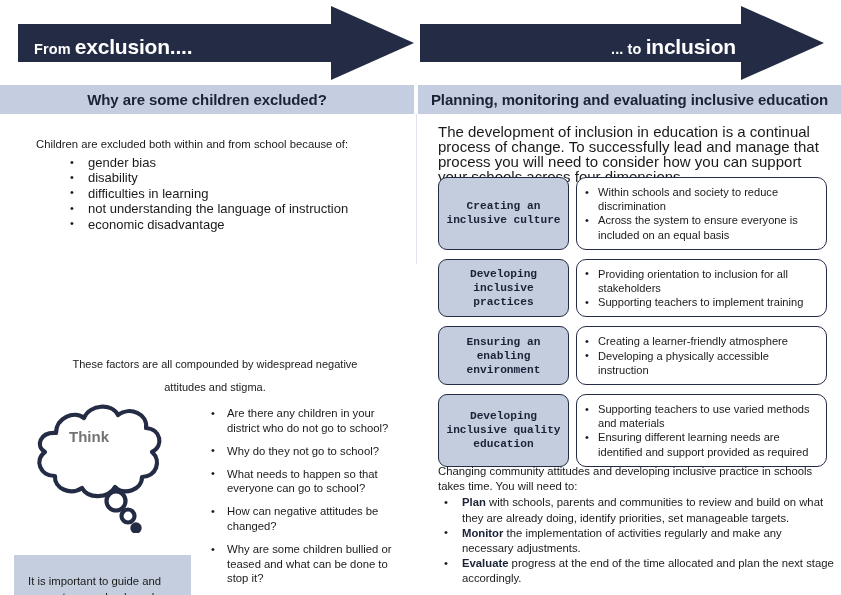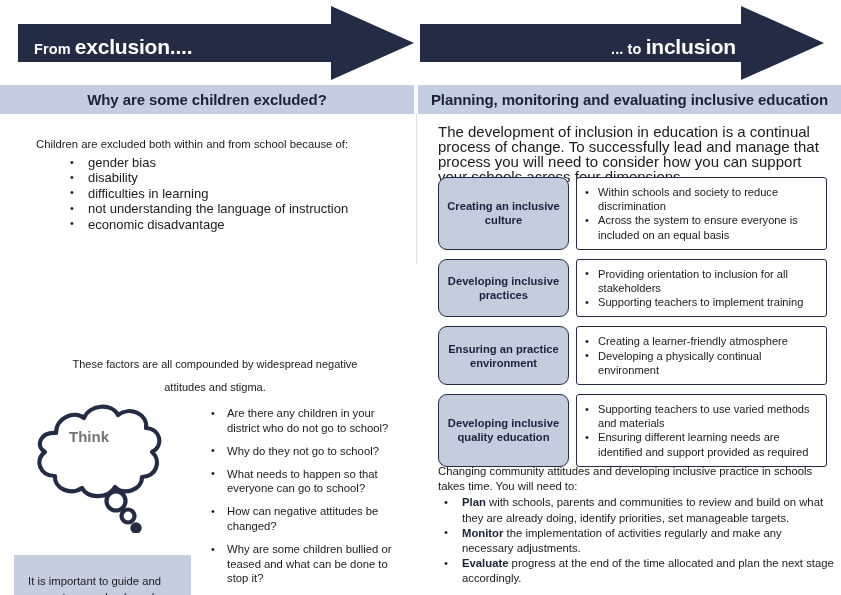--- a/index.html
+++ b/index.html
@@ -224,27 +224,28 @@
     display: flex;
     align-items: center;
     justify-content: center;
     text-align: center;
     font-size: 11.2px;
     font-weight: bold;
     color: #1b2238;
     line-height: 14px;
     padding: 4px 6px;
     box-sizing: border-box;
+    font-family: Liberation Mono, monospace;
   }
   .dim-points {
     flex: 1 1 auto;
     margin-left: 7px;
     background: #ffffff;
     border: 1.6px solid #242c45;
-    border-radius: 3px;
+    border-radius: 10px;
     padding: 7px 8px 7px 4px;
     box-sizing: border-box;
     display: flex;
     align-items: center;
   }
   .dim-points ul {
     list-style: none;
     margin: 0;
     padding: 0;
     width: 100%;
@@ -408,25 +409,25 @@
         <div class="dim-label">Developing inclusive practices</div>
         <div class="dim-points">
           <ul>
             <li>Providing orientation to inclusion for all stakeholders</li>
             <li>Supporting teachers to implement training</li>
           </ul>
         </div>
       </div>
 
       <div class="dim-row">
-        <div class="dim-label">Ensuring an practice environment</div>
+        <div class="dim-label">Ensuring an enabling environment</div>
         <div class="dim-points">
           <ul>
             <li>Creating a learner-friendly atmosphere</li>
-            <li>Developing a physically continual environment</li>
+            <li>Developing a physically accessible instruction</li>
           </ul>
         </div>
       </div>
 
       <div class="dim-row">
         <div class="dim-label">Developing inclusive quality education</div>
         <div class="dim-points">
           <ul>
             <li>Supporting teachers to use varied methods and materials</li>
             <li>Ensuring different learning needs are identified and support provided as required</li>

